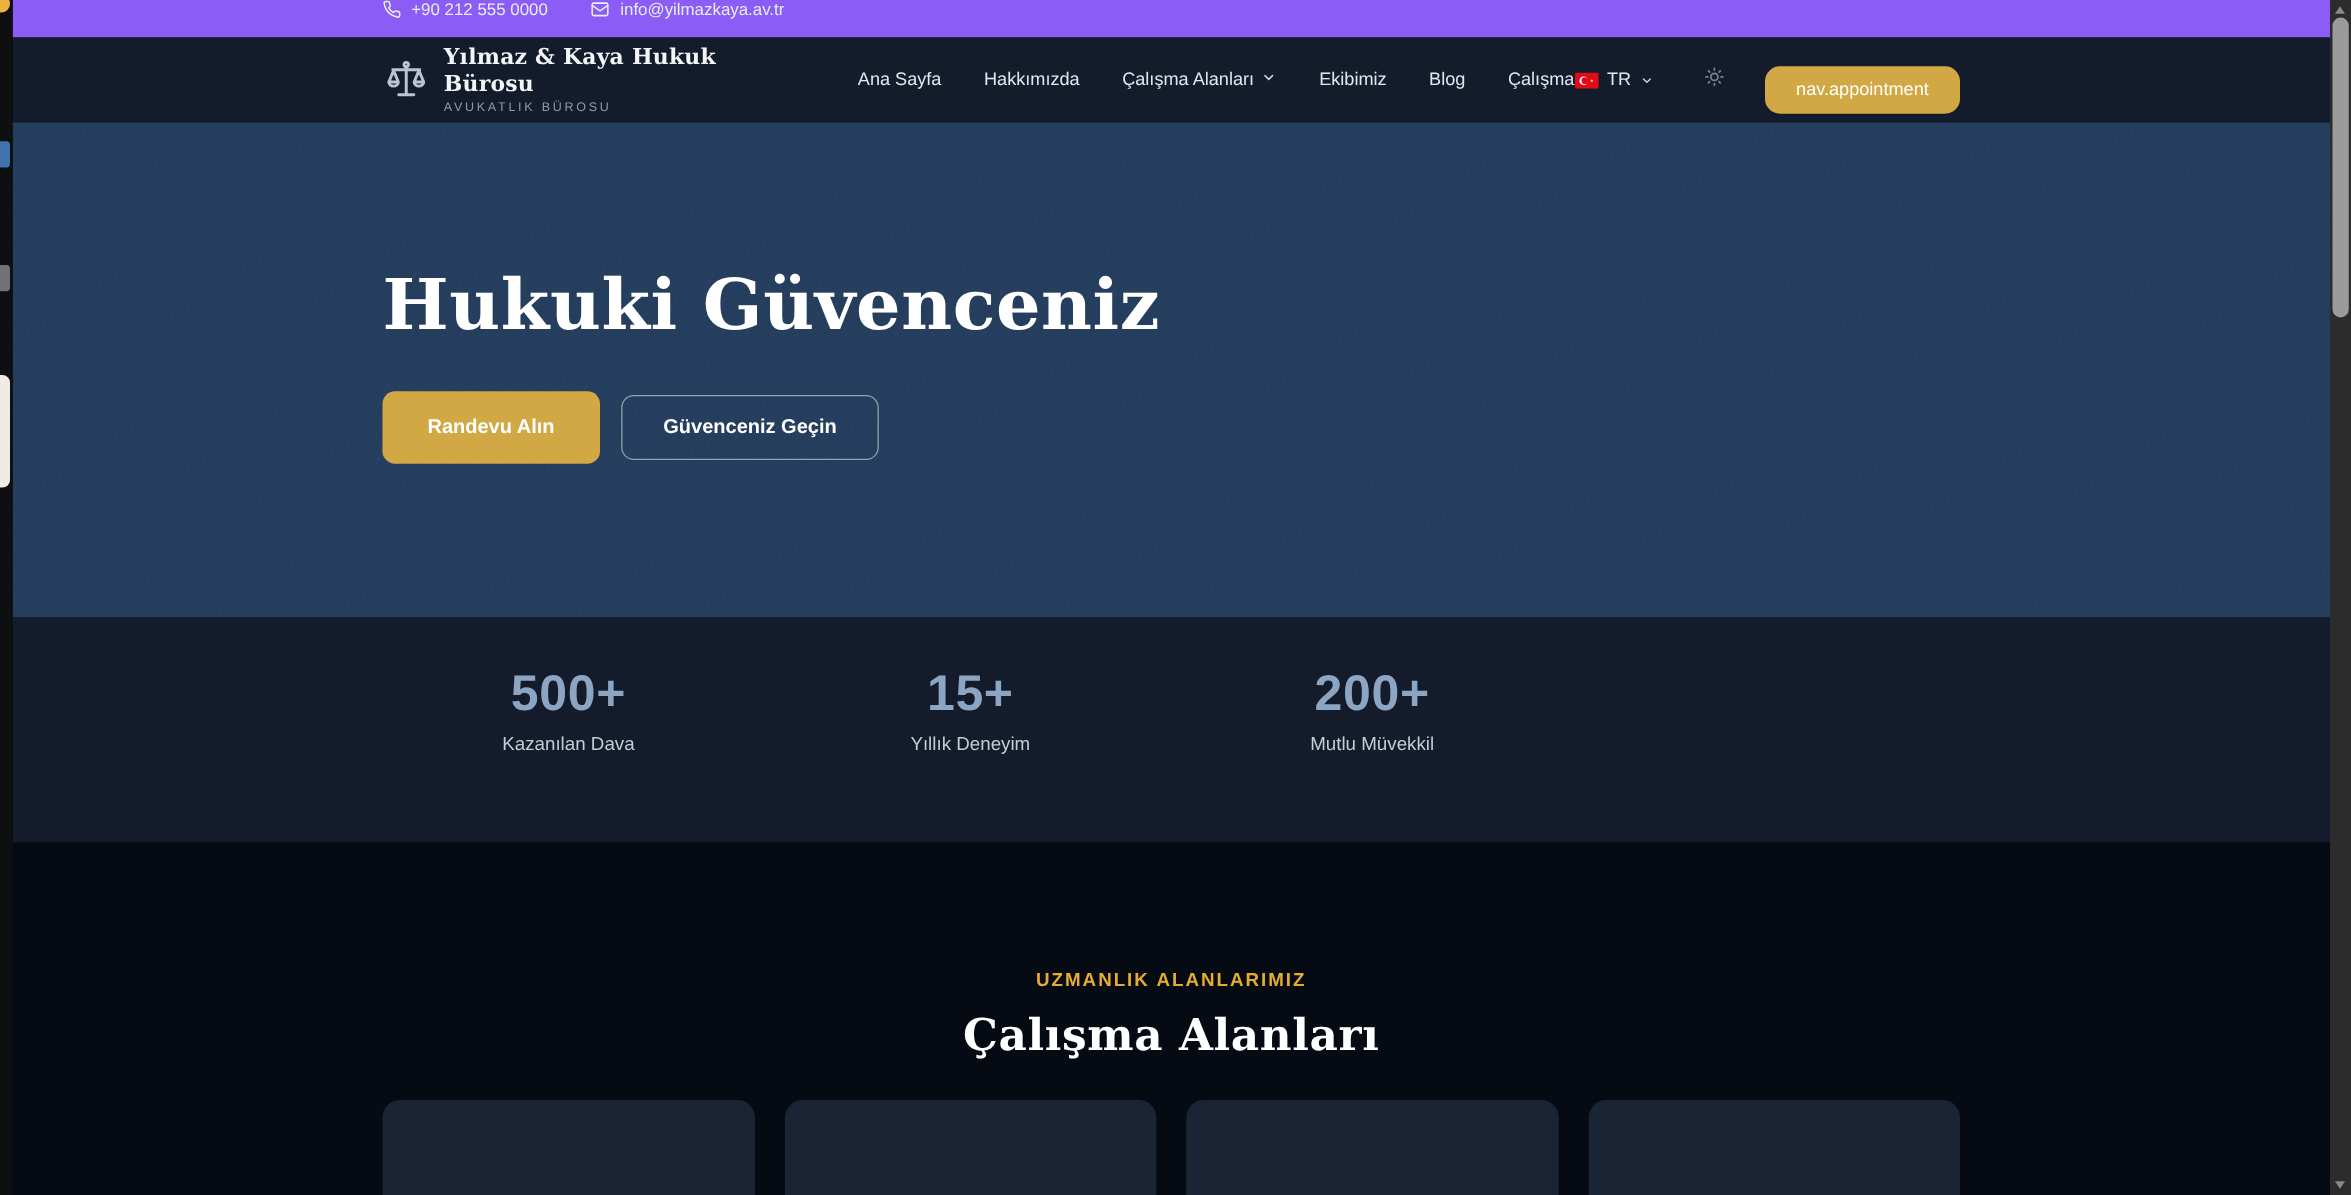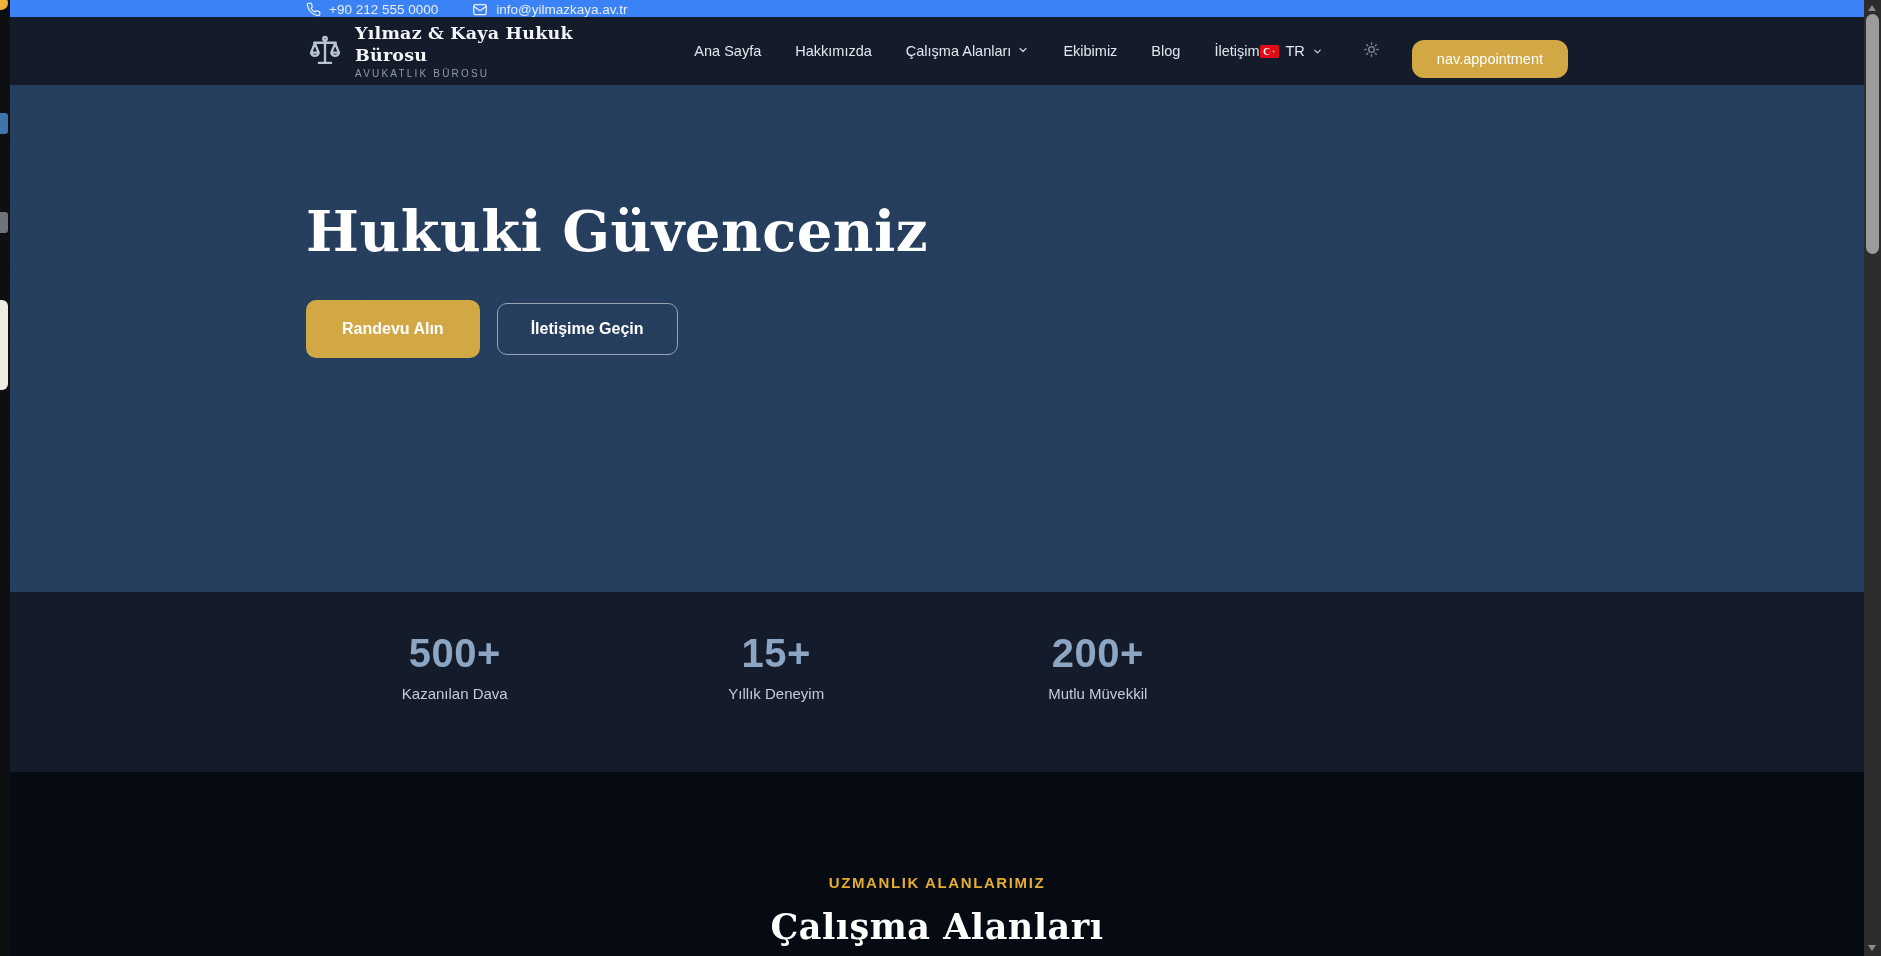--- a/index.html
+++ b/index.html
@@ -23,21 +23,21 @@
   .sb-arrow { position:absolute; left:4px; width:0; height:0; border-left:4.5px solid transparent; border-right:4.5px solid transparent; }
   .sb-arrow.up { top:5px; border-bottom:6px solid #8a8a8a; }
   .sb-arrow.down { bottom:5px; border-top:6px solid #8a8a8a; }
   .sb-thumb { position:absolute; left:2px; top:14px; width:13px; height:240px; border-radius:7px; background:#9b9b9b; }
 
   
   .page { position:absolute; left:10px; top:0; width:1854px; height:956px; background:#060a13; overflow:hidden; }
   .container { width:1262px; margin:0 auto; position:relative; }
 
   
-  .topbar { height:17px; background:#3b82f6; display:flex; align-items:flex-end; }
+  .topbar { height:30px; background:#8b5cf6; display:flex; align-items:flex-start; }
   .topbar .container { display:flex; align-items:center; gap:34px; }
   .topbar-item { display:flex; align-items:center; gap:8px; color:#e8edf3; font-size:13.5px; }
   .topbar-item svg { display:block; }
 
   
   .navbar { height:68px; background:#141c2b; display:flex; align-items:center; }
   .navbar .container { display:flex; align-items:center; }
   .brand { display:flex; align-items:center; gap:11px; cursor:pointer; }
   .brand-icon svg { display:block; }
   .brand-title { font-family:"DejaVu Serif", serif; font-weight:700; font-size:17.5px; color:#f3f5f8; letter-spacing:.2px; line-height:1.25; }
@@ -45,21 +45,21 @@
   .nav-links { display:flex; align-items:center; gap:34px; margin-left:72px; }
   .nav-link { color:#e2e7ee; font-size:14.5px; text-decoration:none; display:flex; align-items:center; gap:6px; cursor:pointer; white-space:nowrap; }
   .nav-right { display:flex; align-items:center; margin-left:auto; }
   .lang { display:flex; align-items:center; gap:7px; color:#e2e7ee; font-size:14.5px; cursor:pointer; }
   .lang svg { display:block; }
   .theme-toggle { margin-left:40px; cursor:pointer; display:flex; align-items:center; }
   .btn-appointment { margin-left:32px; background:#d2a844; color:#ffffff; font-size:14.5px; font-weight:500;
     border:none; border-radius:12px; padding:11px 25px; cursor:pointer; font-family:inherit;margin-top:16px; }
 
   
-  .hero { height:507px; background:#253e5d; background-image:repeating-linear-gradient(115deg, rgba(255,255,255,0.012) 0 2px, transparent 2px 9px); }
+  .hero { height:396px; background:#253e5d; background-image:repeating-linear-gradient(115deg, rgba(255,255,255,0.012) 0 2px, transparent 2px 9px); }
   .hero .container { padding-top:116px; }
   .hero-title { font-family:"DejaVu Serif", serif; font-weight:700; font-size:56px; color:#ffffff; letter-spacing:.5px; line-height:1.1; }
   .hero-sub { margin-top:27px; font-size:19px; color:#c7cfd9; }
   .hero-ctas { margin-top:37px; display:flex; align-items:center; gap:17px; }
   .btn-gold { background:#d2a844; color:#ffffff; font-weight:700; font-size:16px; font-family:inherit;
     border:none; border-radius:10px; padding:20px 36px; cursor:pointer; }
   .btn-outline { background:transparent; color:#ffffff; font-weight:700; font-size:16px; font-family:inherit;
     border:1px solid #97a2b1; border-radius:10px; padding:16px 33px; cursor:pointer; }
 
   
@@ -133,21 +133,21 @@
         <a class="nav-link">
           <span>Çalışma Alanları</span>
           <span>
             <svg width="12" height="12" viewBox="0 0 24 24" fill="none" stroke="#cfd6df" stroke-width="2.4" stroke-linecap="round" stroke-linejoin="round">
                 <path d="m6 9 6 6 6-6"></path>
               </svg>
           </span>
         </a>
         <a class="nav-link">Ekibimiz</a>
         <a class="nav-link">Blog</a>
-        <a class="nav-link">İletişim</a>
+        <a class="nav-link">Çalışma</a>
       </nav>
 
       <div class="nav-right">
         <div class="lang">
           <span>
             <svg width="19" height="13" viewBox="0 0 19 13">
               <rect width="19" height="13" rx="1.5" fill="#e30a17"></rect>
               <circle cx="7" cy="6.5" r="3.4" fill="#ffffff"></circle>
               <circle cx="7.9" cy="6.5" r="2.7" fill="#e30a17"></circle>
               <polygon fill="#ffffff" points="12.2,6.5 14.6,7.3 13.1,5.3 13.1,7.7 14.6,5.7"></polygon>
@@ -173,21 +173,21 @@
         <button class="btn-appointment">nav.appointment</button>
       </div>
     </div>
   </div>
 
   <section class="hero">
     <div class="container">
       <h1 class="hero-title">Hukuki Güvenceniz</h1>
       <div class="hero-ctas">
         <button class="btn-gold">Randevu Alın</button>
-        <button class="btn-outline">İletişime Geçin</button>
+        <button class="btn-outline">Güvenceniz Geçin</button>
       </div>
     </div>
   </section>
 
   <section class="stats">
     <div class="container">
       <div class="stat">
         <div class="stat-value">500+</div>
         <div class="stat-label">Kazanılan Dava</div>
       </div>

